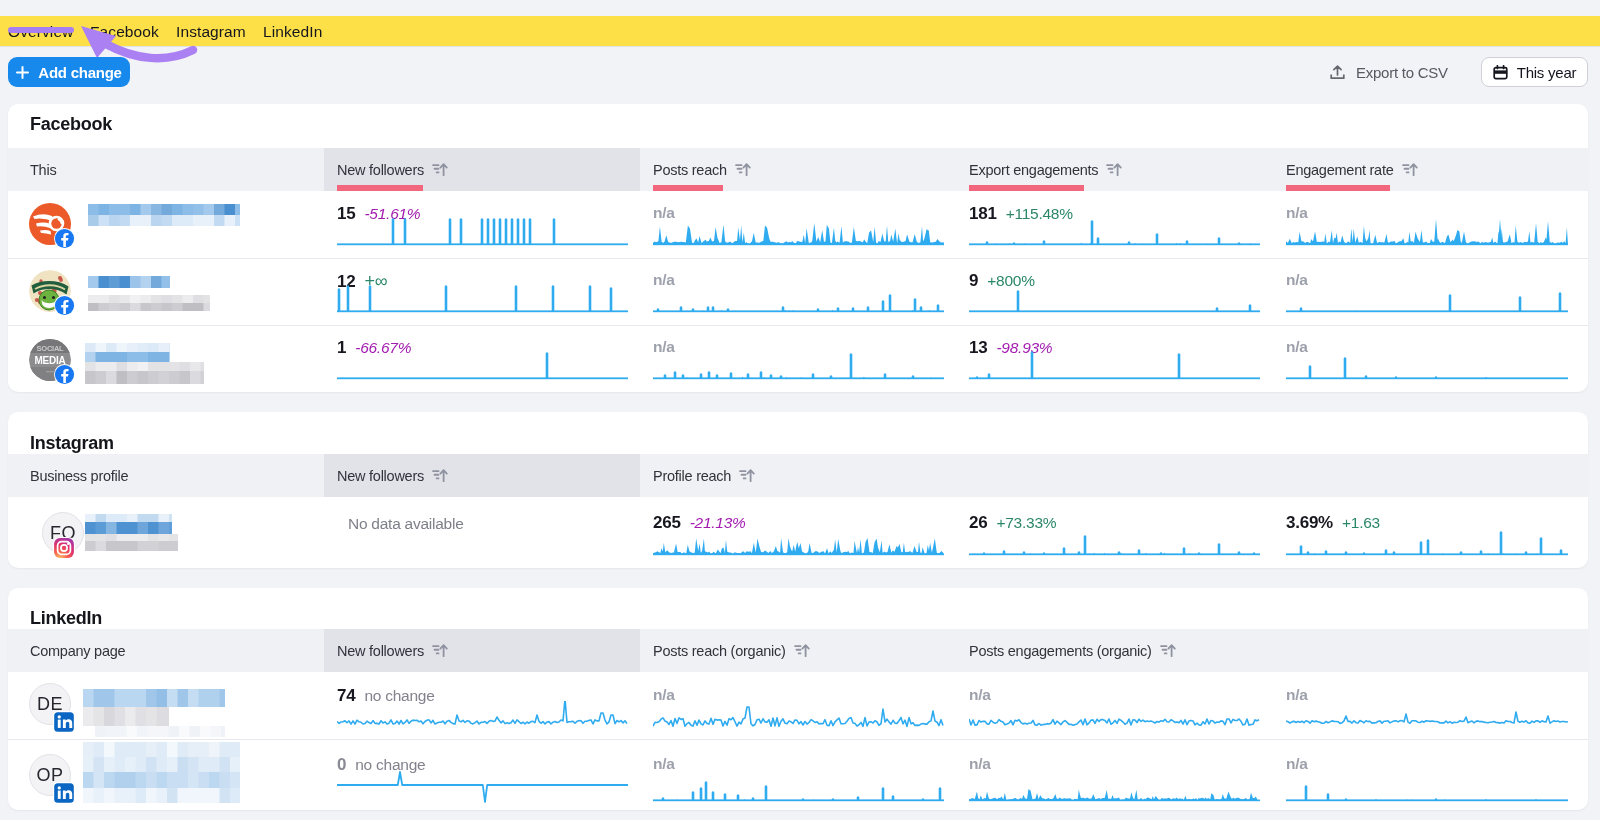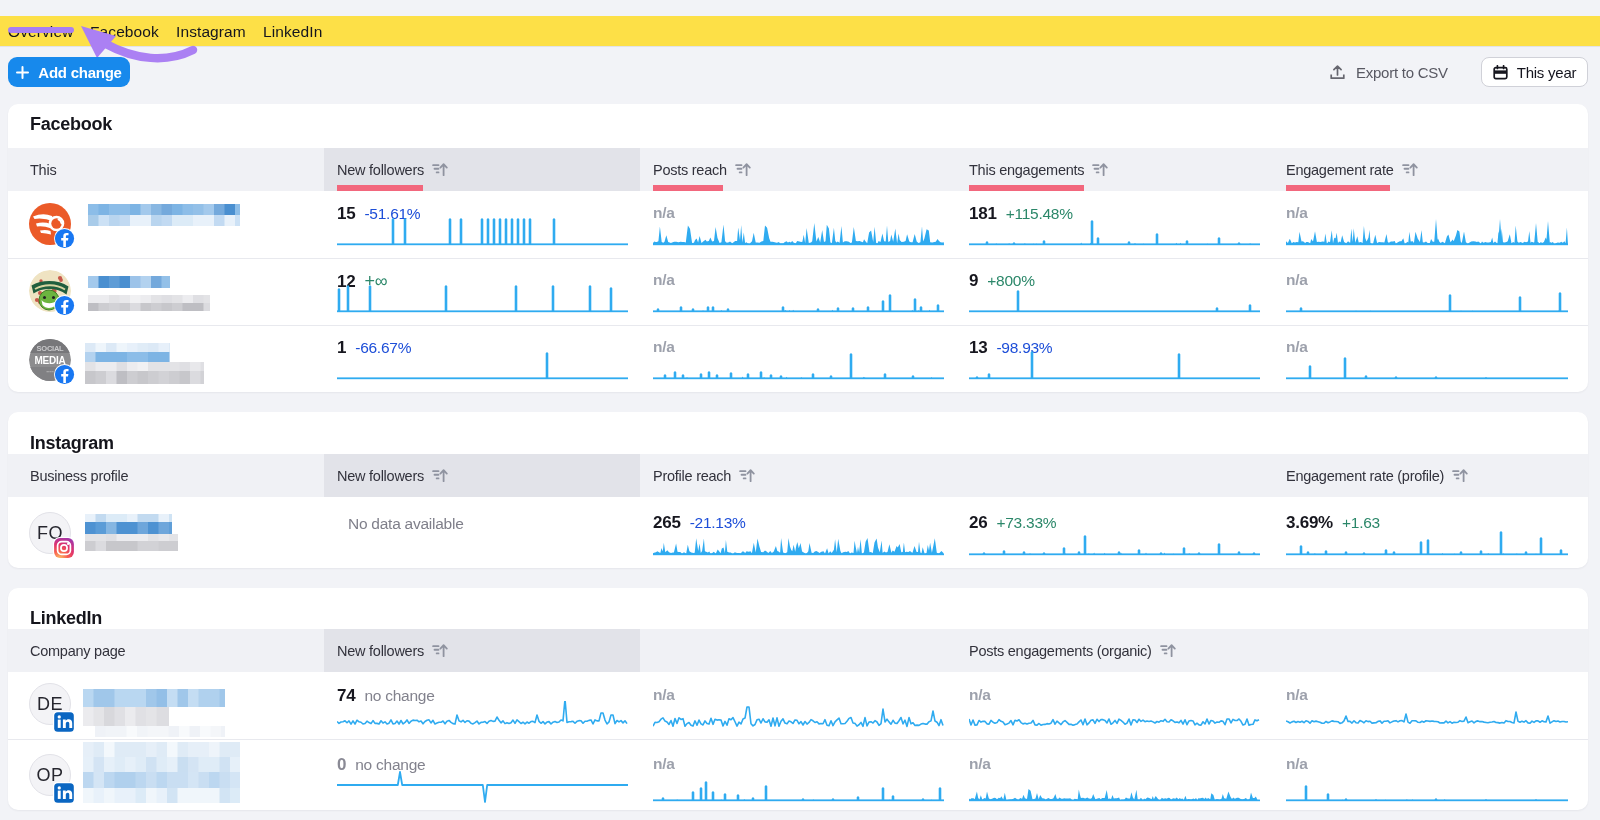--- a/index.html
+++ b/index.html
@@ -9,21 +9,21 @@
 .card { position:absolute; left:8px; width:1580px; background:#fff; border-radius:10px; box-shadow:0 1px 2px rgba(30,35,50,0.06); }
 .title { position:absolute; left:22px; font-size:18px; font-weight:bold; color:#15151c; }
 .hdr { position:absolute; left:0; width:1580px; background:#f0f1f5; }
 .hcell { position:absolute; top:0; height:100%; display:flex; align-items:center; font-size:14.5px; color:#32323c; }
 .hl { background:#e2e3e9; }
 .pink { position:absolute; height:6px; background:#f2677d; bottom:0; }
 .row { position:absolute; left:0; width:1580px; }
 .sep { border-top:1px solid #e8e9ee; }
 .val { position:absolute; display:flex; align-items:baseline; font-size:17px; font-weight:bold; color:#17171f; }
 .pct { font-size:15.5px; font-weight:normal; margin-left:9px; }
-.neg { color:#1d4ed8; } .pos { color:#2b8769; }
+.neg { color:#a21caf;font-style:italic; } .pos { color:#2b8769; }
 .na { position:absolute; font-size:15.5px; font-weight:bold; color:#9da1ac; }
 .gray { position:absolute; font-size:15.5px; color:#7f7f8a; }
 .spark { position:absolute; }
 </style></head>
 <body>
 <div class="nav">
  <span style="left:8px">Overview</span>
  <span style="left:90px">Facebook</span>
  <span style="left:176px">Instagram</span>
  <span style="left:263px">LinkedIn</span>
@@ -78,21 +78,21 @@
         <svg width="17" height="15" viewBox="0 0 17 15" style="margin-left:7px;flex:0 0 auto">
           <g fill="#8f93a0">
             <rect x="1.2" y="2.2" width="7.2" height="1.9" rx="0.9"></rect>
             <rect x="2.6" y="5.8" width="5.8" height="1.9" rx="0.9"></rect>
             <rect x="4.8" y="9.4" width="3.6" height="1.9" rx="0.9"></rect>
           </g>
           <path d="M12.6 13.2 V2.6 M9.4 5.6 L12.6 2.2 L15.8 5.6" fill="none" stroke="#8f93a0" stroke-width="1.8" stroke-linecap="round" stroke-linejoin="round"></path>
         </svg>
       </div>
       <div class="hcell" style="left:961px">
-        <span style="white-space:nowrap">This engagements</span>
+        <span style="white-space:nowrap">Export engagements</span>
         <svg width="17" height="15" viewBox="0 0 17 15" style="margin-left:7px;flex:0 0 auto">
           <g fill="#8f93a0">
             <rect x="1.2" y="2.2" width="7.2" height="1.9" rx="0.9"></rect>
             <rect x="2.6" y="5.8" width="5.8" height="1.9" rx="0.9"></rect>
             <rect x="4.8" y="9.4" width="3.6" height="1.9" rx="0.9"></rect>
           </g>
           <path d="M12.6 13.2 V2.6 M9.4 5.6 L12.6 2.2 L15.8 5.6" fill="none" stroke="#8f93a0" stroke-width="1.8" stroke-linecap="round" stroke-linejoin="round"></path>
         </svg>
       </div>
       <div class="hcell" style="left:1278px">
@@ -402,33 +402,22 @@
         <span style="white-space:nowrap">Profile reach</span>
         <svg width="17" height="15" viewBox="0 0 17 15" style="margin-left:7px;flex:0 0 auto">
           <g fill="#8f93a0">
             <rect x="1.2" y="2.2" width="7.2" height="1.9" rx="0.9"></rect>
             <rect x="2.6" y="5.8" width="5.8" height="1.9" rx="0.9"></rect>
             <rect x="4.8" y="9.4" width="3.6" height="1.9" rx="0.9"></rect>
           </g>
           <path d="M12.6 13.2 V2.6 M9.4 5.6 L12.6 2.2 L15.8 5.6" fill="none" stroke="#8f93a0" stroke-width="1.8" stroke-linecap="round" stroke-linejoin="round"></path>
         </svg>
       </div>
-      <div class="hcell" style="left:1278px">
-        <span style="white-space:nowrap">Engagement rate (profile)</span>
-        <svg width="17" height="15" viewBox="0 0 17 15" style="margin-left:7px;flex:0 0 auto">
-          <g fill="#8f93a0">
-            <rect x="1.2" y="2.2" width="7.2" height="1.9" rx="0.9"></rect>
-            <rect x="2.6" y="5.8" width="5.8" height="1.9" rx="0.9"></rect>
-            <rect x="4.8" y="9.4" width="3.6" height="1.9" rx="0.9"></rect>
-          </g>
-          <path d="M12.6 13.2 V2.6 M9.4 5.6 L12.6 2.2 L15.8 5.6" fill="none" stroke="#8f93a0" stroke-width="1.8" stroke-linecap="round" stroke-linejoin="round"></path>
-        </svg>
-      </div>
-    </div>
-    <div style="position:absolute;left:21px;top:100px;width:42px;height:42px;border-radius:50%;background:#f3f3f6;border:1px solid #e2e2e8;box-sizing:border-box;display:flex;align-items:center;justify-content:center;font-size:18px;color:#26262e;letter-spacing:0.5px">FO</div>
+    </div>
+    <div style="position:absolute;left:34px;top:100px;width:42px;height:42px;border-radius:50%;background:#f3f3f6;border:1px solid #e2e2e8;box-sizing:border-box;display:flex;align-items:center;justify-content:center;font-size:18px;color:#26262e;letter-spacing:0.5px">FO</div>
     <svg style="position:absolute;left:45px;top:125px" width="22" height="22" viewBox="0 0 22 22">
       <defs>
         <radialGradient id="igg" cx="0.28" cy="1.05" r="1.35">
           <stop offset="0" stop-color="#fdc468"></stop>
           <stop offset="0.3" stop-color="#f7604f"></stop>
           <stop offset="0.55" stop-color="#e0336d"></stop>
           <stop offset="0.82" stop-color="#a537a8"></stop>
           <stop offset="1" stop-color="#8a3ab9"></stop>
         </radialGradient>
       </defs>
@@ -503,20 +492,31 @@
   </div>
 <div class="card" style="top:588px;height:222px">
     <div class="title" style="top:20px">LinkedIn</div>
     <div class="hdr" style="top:41px;height:43px">
       <div style="position:absolute;left:316px;top:0;width:316px;height:43px" class="hl"></div>
       <div class="hcell" style="left:22px">
         <span style="white-space:nowrap">Company page</span>
       </div>
       <div class="hcell" style="left:329px">
         <span style="white-space:nowrap">New followers</span>
+        <svg width="17" height="15" viewBox="0 0 17 15" style="margin-left:7px;flex:0 0 auto">
+          <g fill="#8f93a0">
+            <rect x="1.2" y="2.2" width="7.2" height="1.9" rx="0.9"></rect>
+            <rect x="2.6" y="5.8" width="5.8" height="1.9" rx="0.9"></rect>
+            <rect x="4.8" y="9.4" width="3.6" height="1.9" rx="0.9"></rect>
+          </g>
+          <path d="M12.6 13.2 V2.6 M9.4 5.6 L12.6 2.2 L15.8 5.6" fill="none" stroke="#8f93a0" stroke-width="1.8" stroke-linecap="round" stroke-linejoin="round"></path>
+        </svg>
+      </div>
+      <div class="hcell" style="left:645px">
+        <span style="white-space:nowrap">Posts reach (organic)</span>
         <svg width="17" height="15" viewBox="0 0 17 15" style="margin-left:7px;flex:0 0 auto">
           <g fill="#8f93a0">
             <rect x="1.2" y="2.2" width="7.2" height="1.9" rx="0.9"></rect>
             <rect x="2.6" y="5.8" width="5.8" height="1.9" rx="0.9"></rect>
             <rect x="4.8" y="9.4" width="3.6" height="1.9" rx="0.9"></rect>
           </g>
           <path d="M12.6 13.2 V2.6 M9.4 5.6 L12.6 2.2 L15.8 5.6" fill="none" stroke="#8f93a0" stroke-width="1.8" stroke-linecap="round" stroke-linejoin="round"></path>
         </svg>
       </div>
       <div class="hcell" style="left:961px">

